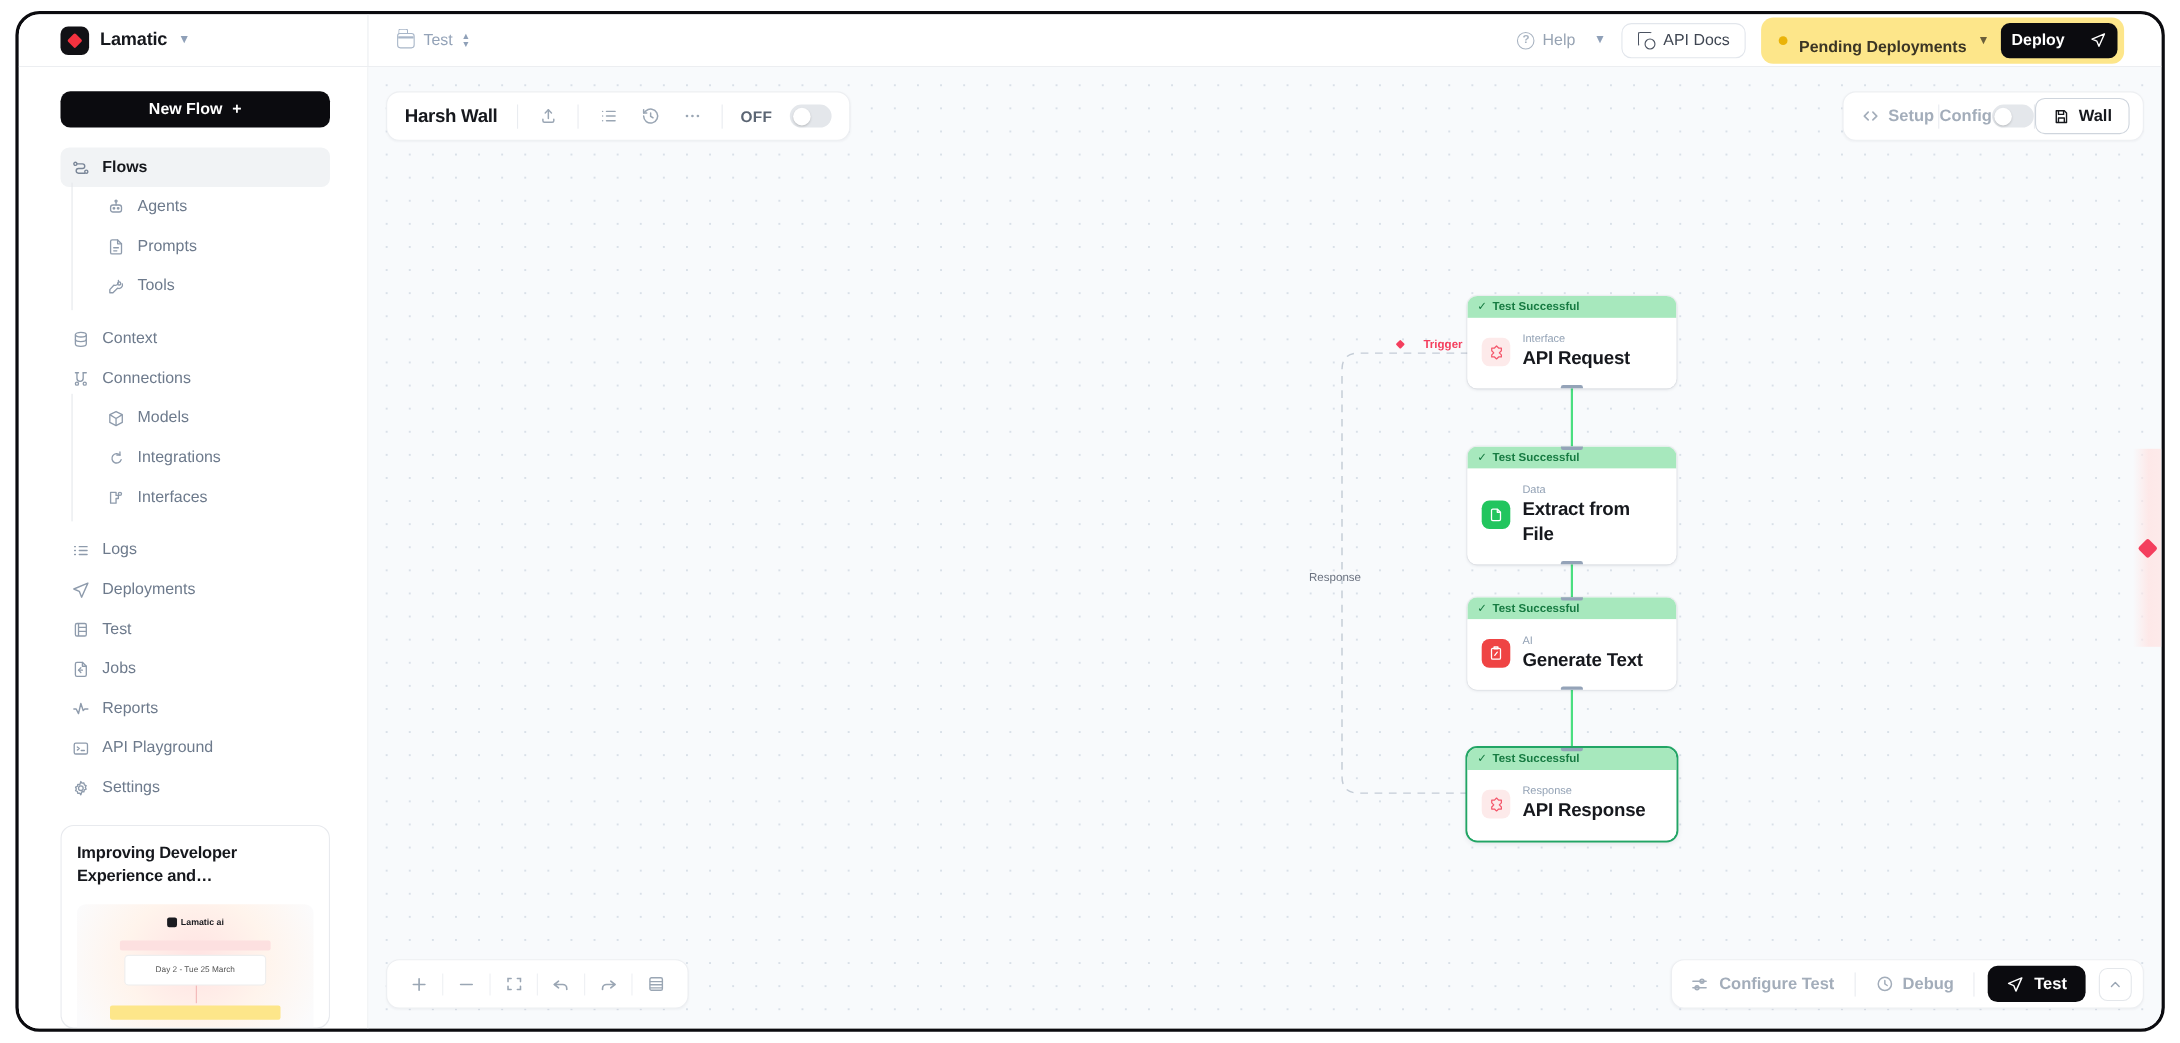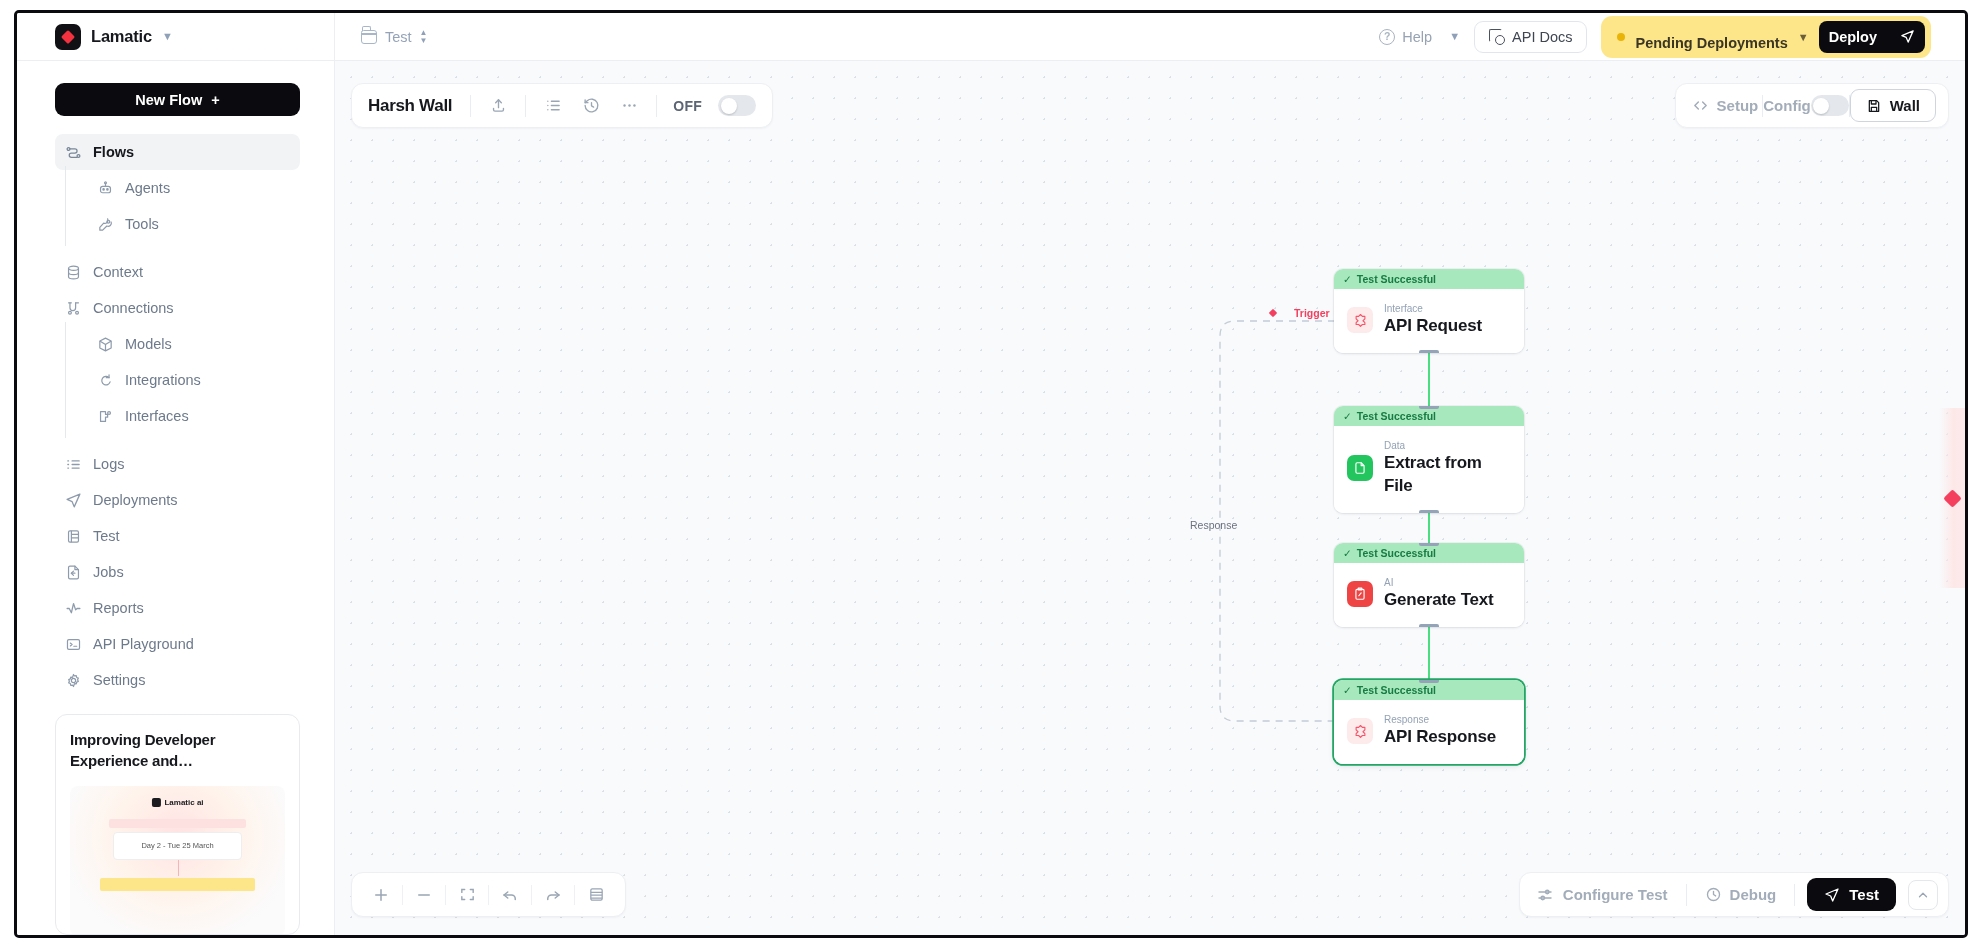--- a/index.html
+++ b/index.html
@@ -10,21 +10,21 @@
     background: #ffffff; overflow: hidden;
   }
   body { position: relative; }
 
   
   #app-frame {
     position: absolute; left: 14px; top: 10px;
     width: 1954px; height: 928px;
     background: #ffffff;
     border: 3px solid #0b0b0f;
-    border-radius: 5px;
+    border-radius: 22px;
     overflow: hidden;
     display: flex; flex-direction: column;
   }
 
   
   #topbar {
     height: 48px; min-height: 48px;
     display: flex; align-items: center;
     background: #ffffff;
     border-bottom: 1px solid #eceef1;
@@ -335,20 +335,28 @@
                 <rect x="5" y="9" width="14" height="9" rx="3"></rect>
                   <path d="M12 5v4"></path>
                   <circle cx="12" cy="4" r="1.3"></circle>
                 <circle cx="9.3" cy="13.3" r="1"></circle>
                   <circle cx="14.7" cy="13.3" r="1"></circle>
               </svg>
               <span>Agents</span>
             </div>
             <div class="nav-item">
               <svg class="nav-ico" viewBox="0 0 24 24" fill="none" stroke="#8e9bac" stroke-width="1.7" stroke-linecap="round" stroke-linejoin="round">
+                <path d="M14 3H7a2 2 0 0 0-2 2v14a2 2 0 0 0 2 2h10a2 2 0 0 0 2-2V8z"></path>
+                  <path d="M14 3v5h5"></path>
+                  <path d="M9 13h6M9 17h4"></path>
+              </svg>
+              <span>Prompts</span>
+            </div>
+            <div class="nav-item">
+              <svg class="nav-ico" viewBox="0 0 24 24" fill="none" stroke="#8e9bac" stroke-width="1.7" stroke-linecap="round" stroke-linejoin="round">
                 <path d="M15 4a4.5 4.5 0 0 1-5.6 6.1L4 16v4h4l5.9-5.9A4.5 4.5 0 0 0 20 8.5"></path>
                   <circle cx="16" cy="8" r="2"></circle>
               </svg>
               <span>Tools</span>
             </div>
           </div>
         </div>
 
         <div class="nav-gap"></div>
 

